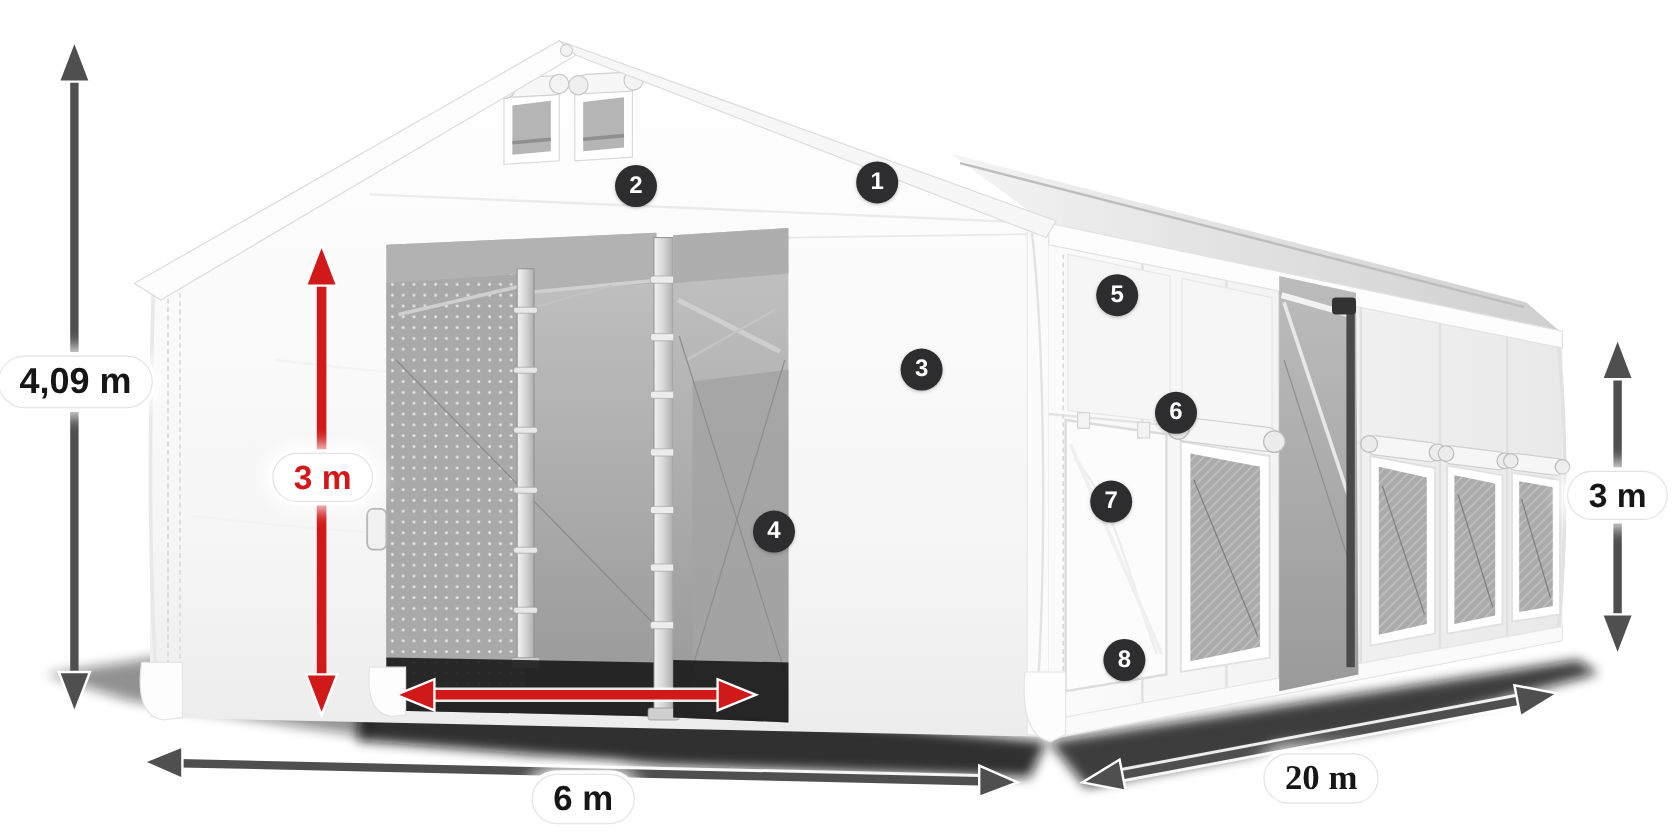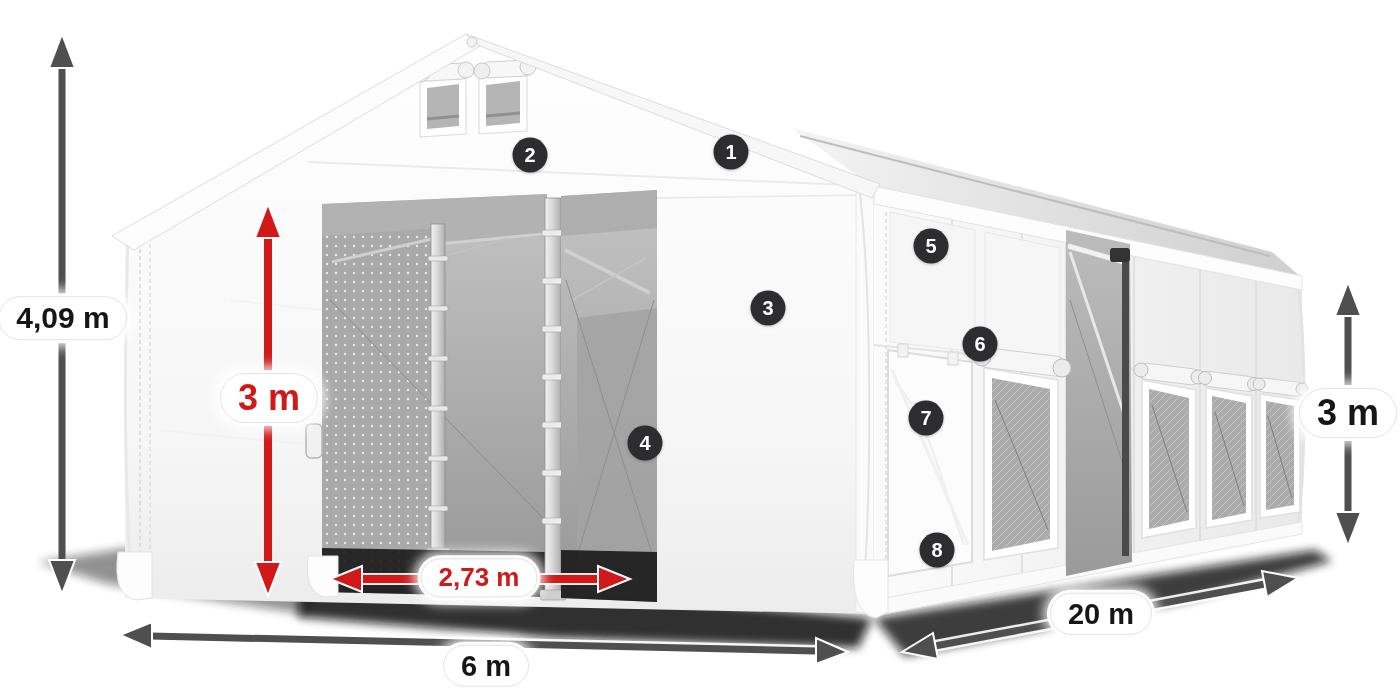--- a/index.html
+++ b/index.html
@@ -9,21 +9,21 @@
   .pill{
     position:absolute;z-index:3;transform:translate(-50%,-50%);
     background:var(--pill-background,#ffffff);
     color:var(--pill-text,#161616);
     font-weight:700;white-space:nowrap;
     padding:5px 17px;border-radius:26px;line-height:1.05;
     border:1px solid #e3e3e3;
     box-shadow:0 0 0 3px rgba(255,255,255,.95),0 0 12px 7px rgba(255,255,255,.85),0 1px 3px rgba(0,0,0,.10);
   }
   .pill.red{color:var(--dimension-red,#d11919);}
-  .f30{font-size:30px;} .f29{font-size:29px;} .f28{font-size:36px;} .f26{font-size:26px;}
+  .f30{font-size:30px;} .f29{font-size:29px;} .f28{font-size:28px;} .f26{font-size:26px;}
   .marker{
     position:absolute;z-index:4;transform:translate(-50%,-50%);
     width:35px;height:35px;border-radius:50%;
     background:var(--marker-background,#2e2e2e);
     color:var(--marker-number,#ffffff);
     display:flex;align-items:center;justify-content:center;
     font-size:20px;font-weight:700;cursor:pointer;
     box-shadow:0 1px 3px rgba(0,0,0,.25);
     user-select:none;
   }
@@ -276,23 +276,22 @@
     </g>
     <g>
       <line x1="1348" y1="312" x2="1348" y2="516" class="shaft-gray" stroke-width="7"></line>
       <polygon points="1348,282 1361,316 1335,316" class="head-gray"></polygon>
       <polygon points="1348,546 1361,512 1335,512" class="head-gray"></polygon>
     </g>
   </svg>
 
   <div class="pill f30" style="left:63px;top:318px;">4,09 m</div>
   <div class="pill red f28" style="left:269px;top:398px;">3 m</div>
-  <div class="pill red f26" style="left:479px;top:578px;">2,73 m</div>
   <div class="pill f29" style="left:486px;top:666px;">6 m</div>
-  <div class="pill f29" style="left:1101px;top:614px;">20 m</div>
+  <div class="pill f29" style="left:1101px;top:649px;font-family:Liberation Serif, serif;">20 m</div>
   <div class="pill f28" style="left:1348px;top:413px;">3 m</div>
 
   <div class="marker" style="left:731px;top:152px;">1</div>
   <div class="marker" style="left:530px;top:155px;">2</div>
   <div class="marker" style="left:768px;top:308px;">3</div>
   <div class="marker" style="left:645px;top:443px;">4</div>
   <div class="marker" style="left:931px;top:246px;">5</div>
   <div class="marker" style="left:980px;top:344px;">6</div>
   <div class="marker" style="left:926px;top:418px;">7</div>
   <div class="marker" style="left:937px;top:550px;">8</div>

